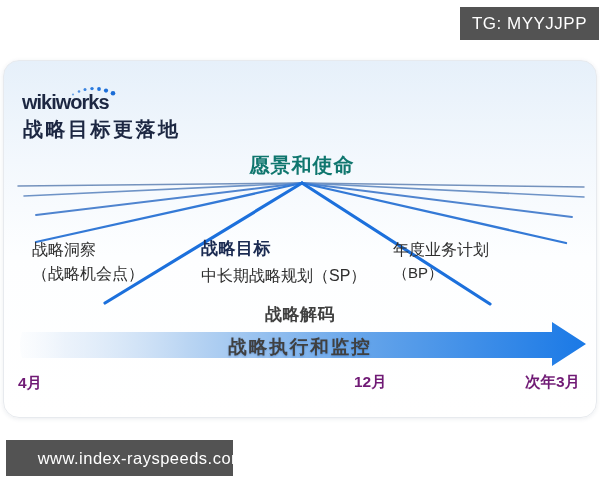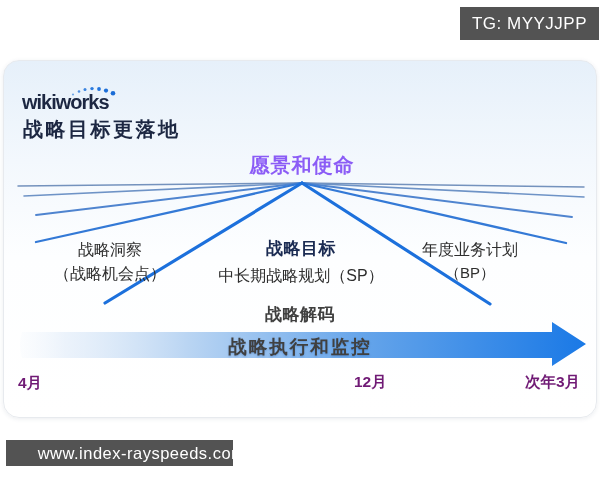--- a/index.html
+++ b/index.html
@@ -15,21 +15,21 @@
   .wm-box {
     position: absolute;
     background: #535353;
     color: #ffffff;
     display: flex; align-items: center; justify-content: center;
     font-size: 17px;
     letter-spacing: 0.5px;
     white-space: nowrap;
   }
   .wm-top { left: 460px; top: 7px; width: 139px; height: 33px; }
-  .wm-bottom { left: 6px; top: 440px; width: 227px; height: 26px; font-size: 16.5px; padding-left: 44px; }
+  .wm-bottom { left: 6px; top: 440px; width: 227px; height: 36px; font-size: 16.5px; padding-left: 44px; }
 
   
   .card {
     position: absolute;
     left: 3px; top: 60px; width: 594px; height: 358px;
     border-radius: 16px;
     background: linear-gradient(180deg, #e6f0fa 0%, #f3f8fd 28%, #fdfeff 55%, #ffffff 100%);
     border: 1px solid #e7eaee;
     box-shadow: 0 1px 4px rgba(60,80,110,0.10);
   }
@@ -45,26 +45,26 @@
   .logo-tagline {
     position: absolute; left: 1px; top: 30px;
     font-size: 20px; font-weight: bold; letter-spacing: 2.5px;
     color: #1c2742; white-space: nowrap;
   }
 
   .vision-title {
     position: absolute; left: 152px; top: 152px; width: 300px;
     text-align: center;
     font-size: 20px; font-weight: bold; letter-spacing: 1px;
-    color: #8b5cf6;
+    color: #0f766e;
   }
 
   .fan-svg { position: absolute; left: 3px; top: 60px; }
 
-  .node { position: absolute; text-align: center; color: #2e2e2e; }
+  .node { position: absolute; color: #2e2e2e; }
   .node-left { left: 32px; top: 240px; width: 156px; }
   .node-left .l1 { font-size: 16px; }
   .node-left .l2 { font-size: 16px; margin-top: 3px; }
   .node-center { left: 201px; top: 237px; width: 200px; }
   .node-center .l1 { font-size: 17px; font-weight: bold; color: #1b2b52; letter-spacing: 0.5px; }
   .node-center .l2 { font-size: 16px; margin-top: 6px; white-space: nowrap; }
   .node-right { left: 393px; top: 240px; width: 154px; }
   .node-right .l1 { font-size: 16px; }
   .node-right .l2 { font-size: 15px; margin-top: 3px; }
 

